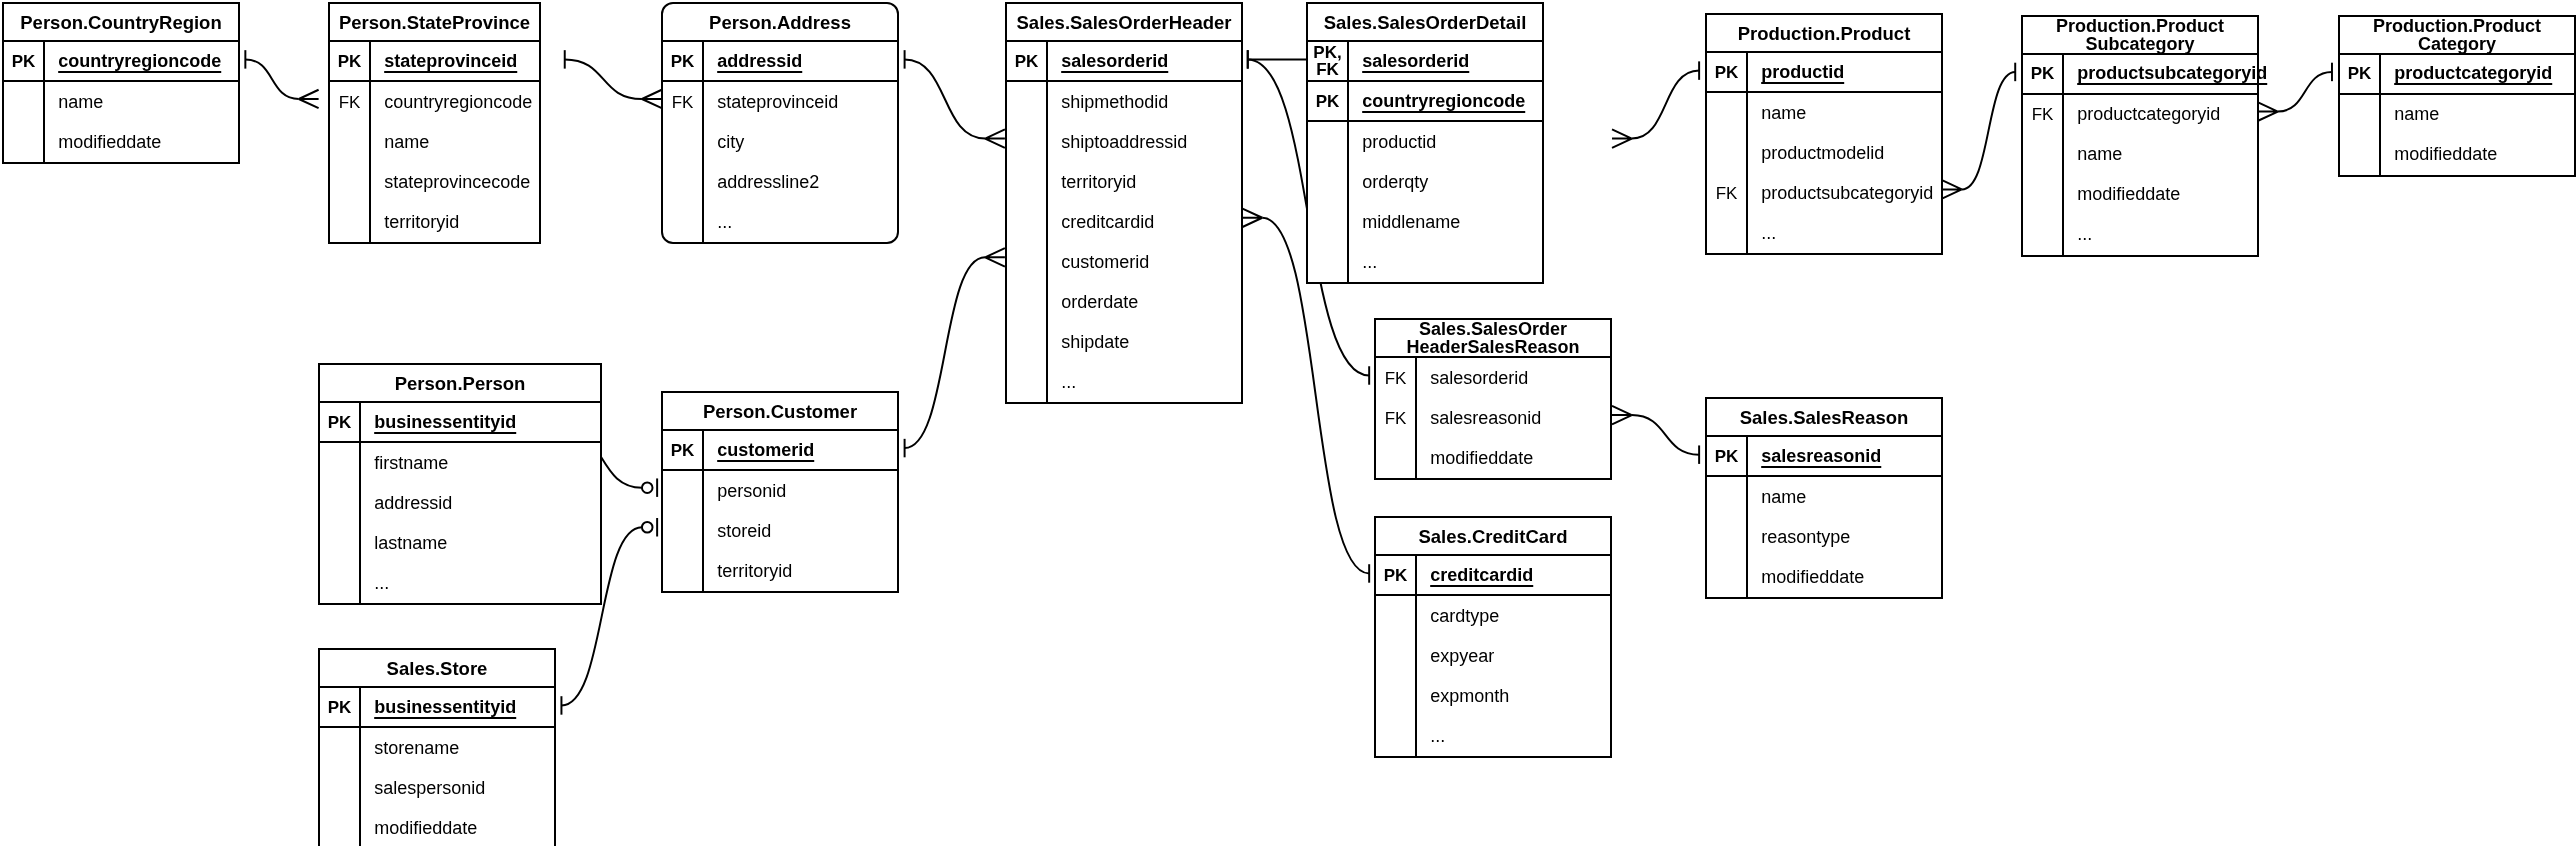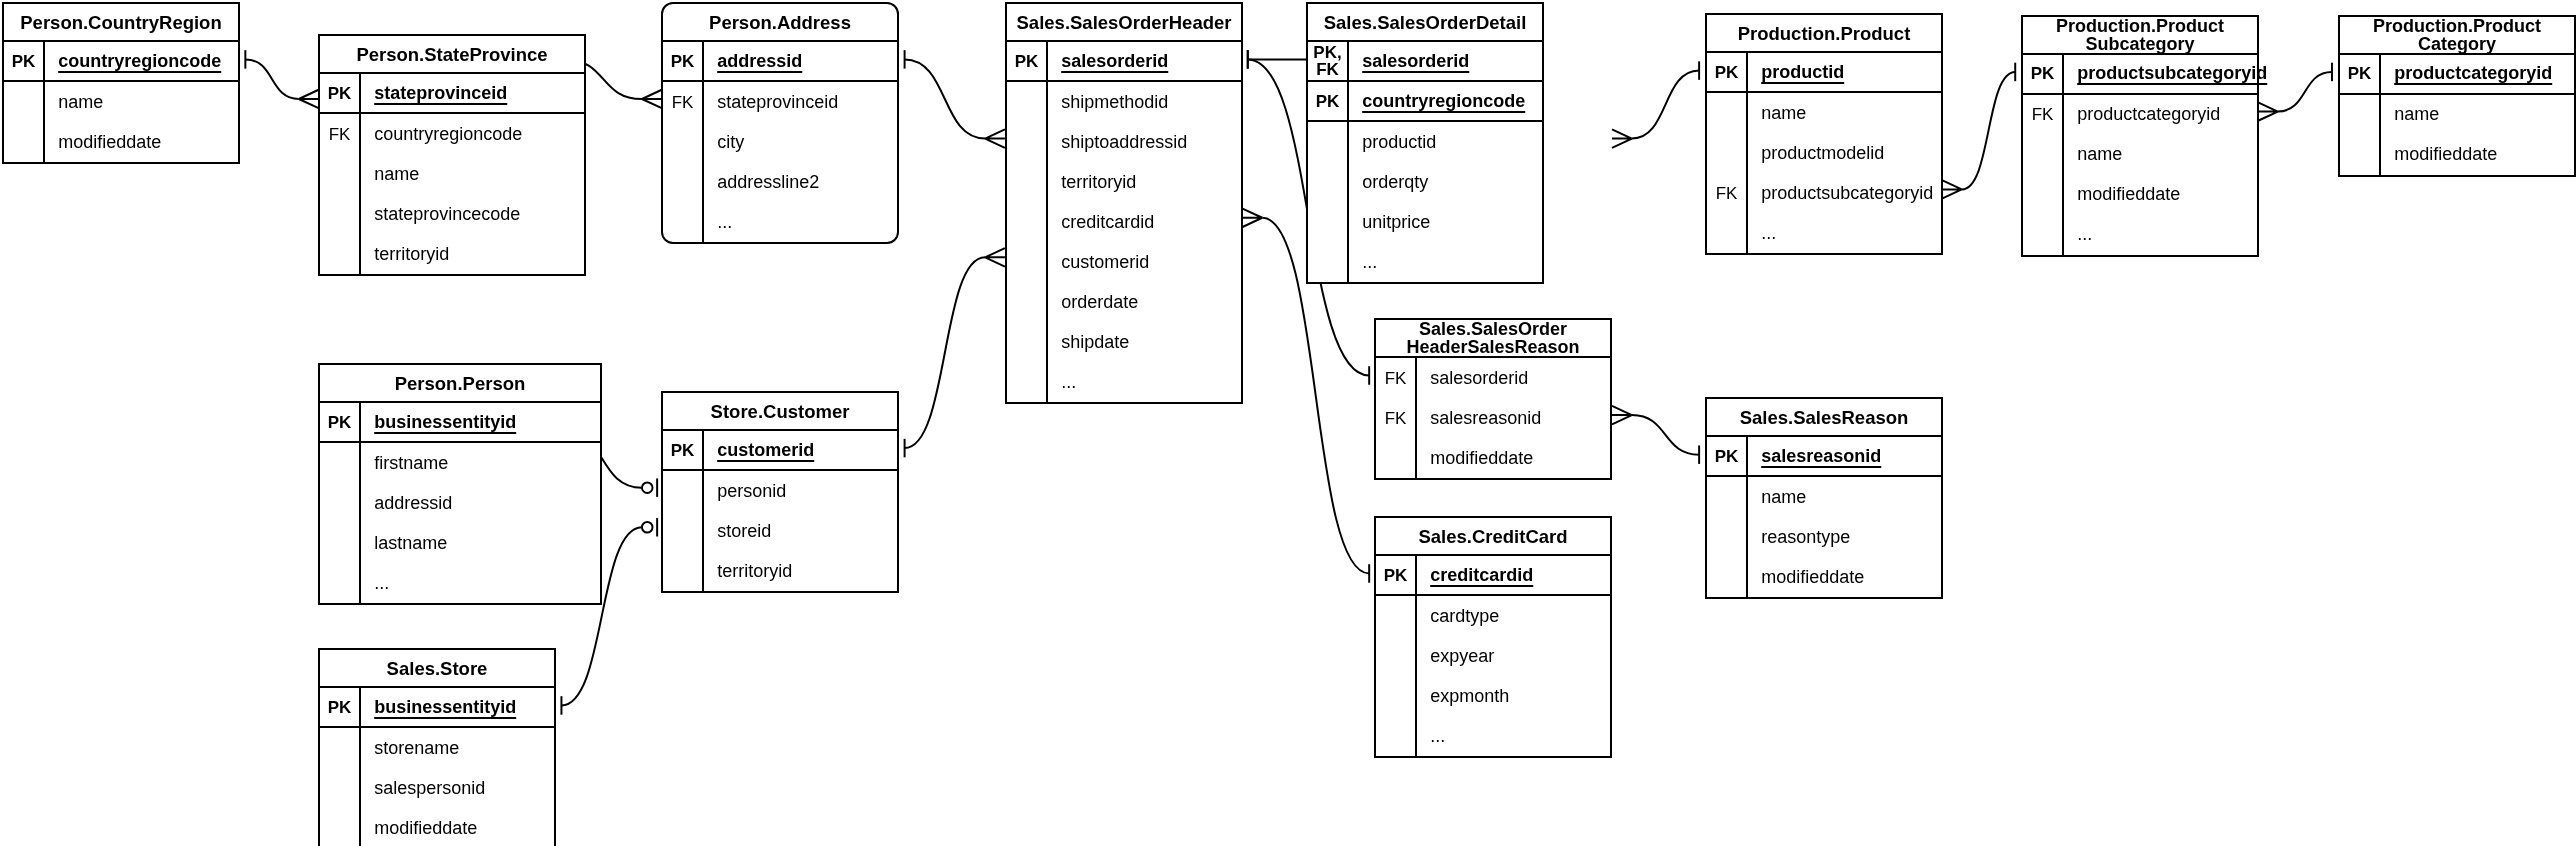--- a/index.html
+++ b/index.html
@@ -158,21 +158,21 @@
         </div>
         <div class="er-row">
           <div class="er-key"></div>
           <div class="er-field">name</div>
         </div>
         <div class="er-row">
           <div class="er-key"></div>
           <div class="er-field">modifieddate</div>
         </div>
       </div>
-      <div class="er-table" style="left: 318px; top: 2px; width: 268px; margin-top: 32px;">
+      <div class="er-table" style="left: 328px; top: 2px; width: 213px;">
         <div class="er-title">
           <span>Person.StateProvince</span>
         </div>
         <div class="er-row pk-row">
           <div class="er-key bold">PK</div>
           <div class="er-field pk">stateprovinceid</div>
         </div>
         <div class="er-row">
           <div class="er-key">FK</div>
           <div class="er-field">countryregioncode</div>
@@ -271,21 +271,21 @@
         <div class="er-row">
           <div class="er-key"></div>
           <div class="er-field">productid</div>
         </div>
         <div class="er-row">
           <div class="er-key"></div>
           <div class="er-field">orderqty</div>
         </div>
         <div class="er-row">
           <div class="er-key"></div>
-          <div class="er-field">unitprice</div>
+          <div class="er-field">middlename</div>
         </div>
         <div class="er-row">
           <div class="er-key"></div>
           <div class="er-field">...</div>
         </div>
       </div>
       <div class="er-table" style="left: 1705px; top: 13.2px; width: 238px;">
         <div class="er-title">
           <span>Production.Product</span>
         </div>
@@ -438,21 +438,21 @@
           <div class="er-key"></div>
           <div class="er-field">lastname</div>
         </div>
         <div class="er-row">
           <div class="er-key"></div>
           <div class="er-field">...</div>
         </div>
       </div>
       <div class="er-table" style="left: 661px; top: 391px; width: 238px;">
         <div class="er-title">
-          <span>Store.Customer</span>
+          <span>Person.Customer</span>
         </div>
         <div class="er-row pk-row">
           <div class="er-key bold">PK</div>
           <div class="er-field pk">customerid</div>
         </div>
         <div class="er-row">
           <div class="er-key"></div>
           <div class="er-field">personid</div>
         </div>
         <div class="er-row">

